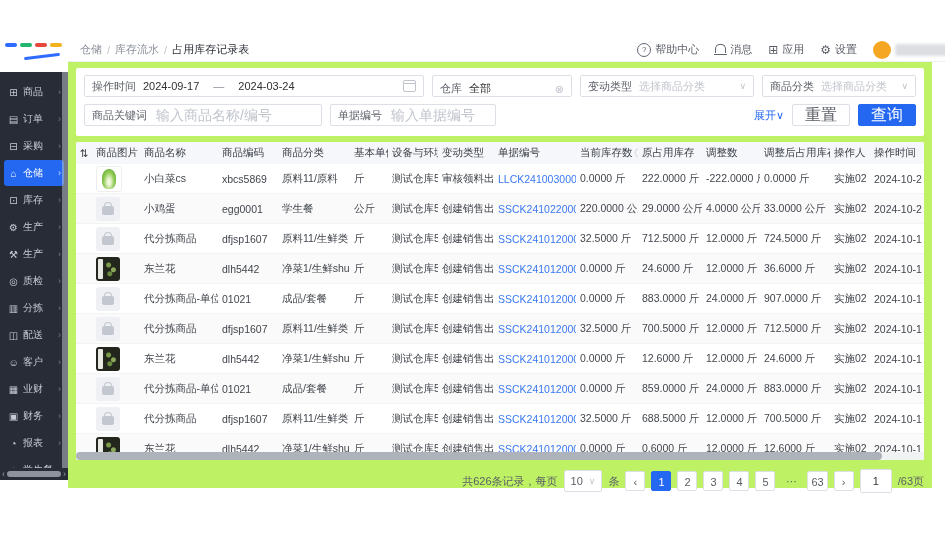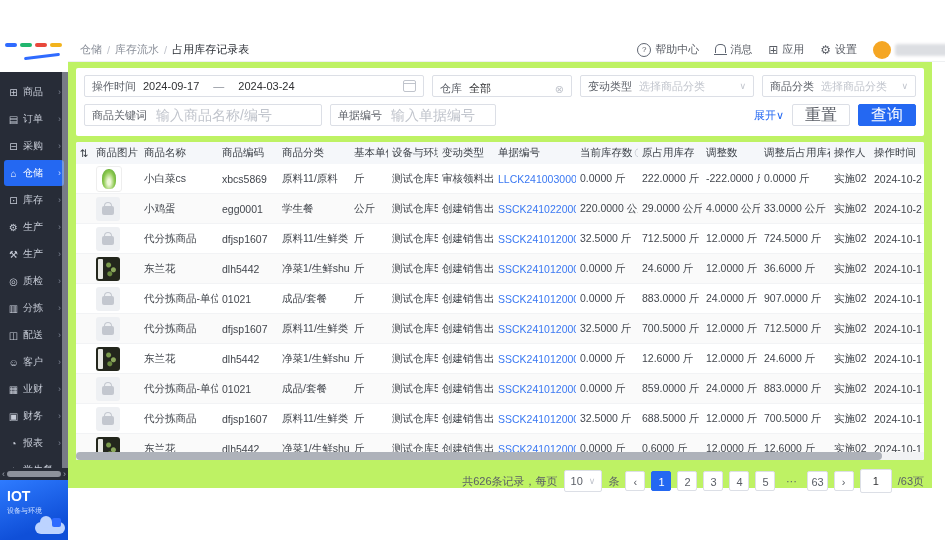--- a/index.html
+++ b/index.html
@@ -240,25 +240,20 @@
           <span class="nav-lb">学生餐</span>
           <span class="nav-ch">›</span>
         </div>
       </div>
     <div class="sb-track"></div>
   </div>
   <div class="sb-scroll">
     <span class="sb-arrow">‹</span>
     <span class="sb-thumb"></span>
     <span class="sb-arrow">›</span>
-  </div>
-  <div class="iot">
-    <div class="iot-title">IOT</div>
-    <div class="iot-sub">设备与环境</div>
-    <div class="cloud"></div>
   </div>
 
   <div class="content">
 
     <div class="card filter-card">
       <div class="f-row">
         <div class="fbox" style="width:340px;">
           <span class="flabel">操作时间</span>
           <span class="fval">2024-09-17</span>
           <span class="fsep">—</span>

